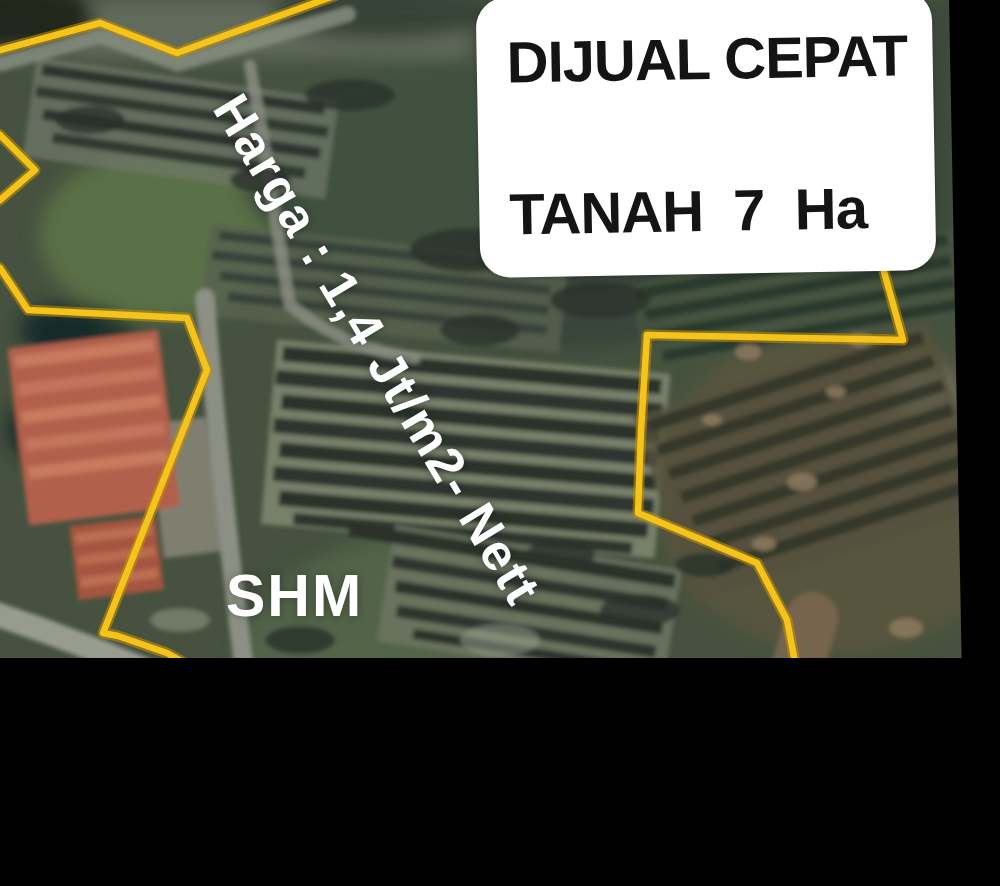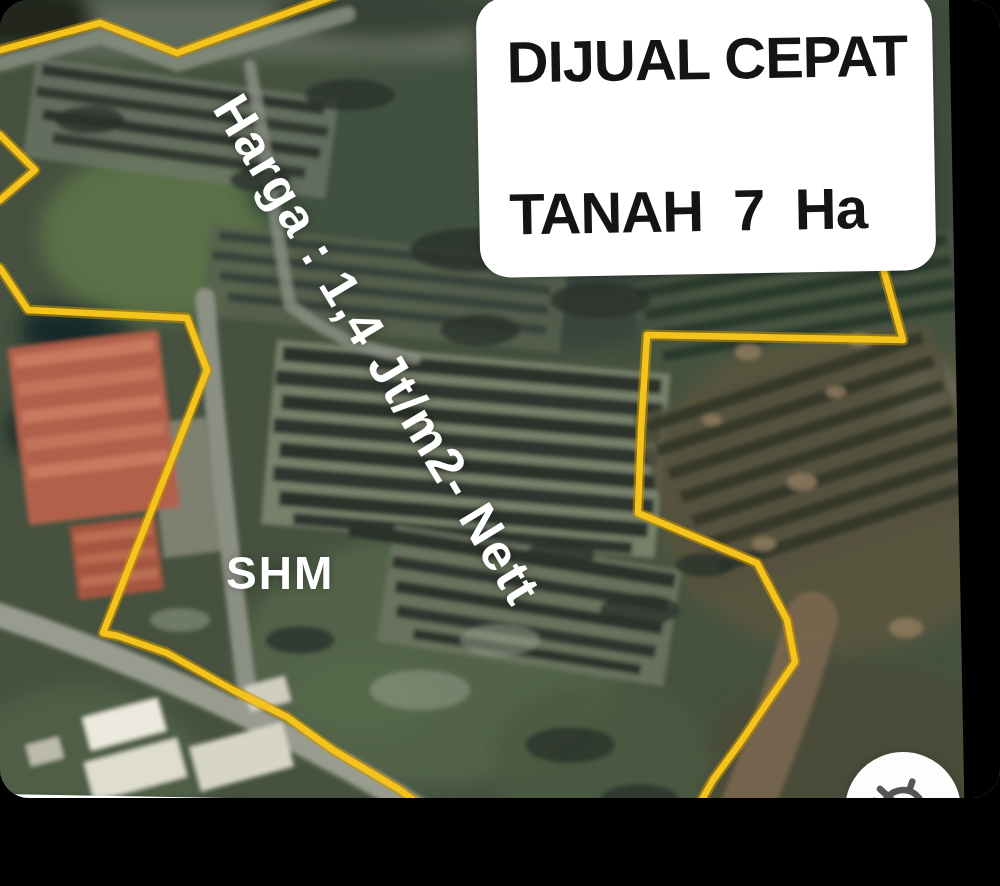--- a/index.html
+++ b/index.html
@@ -8,24 +8,23 @@
     --label-bg:#FFFFFF;
     --label-text:#141414;
     --overlay-text:#FFFFFF;
     --map-base:#46523F;
     --roof-red:#B2604C;
     --frame-black:#000000;
     --icon-gray:#555555;
   }
   html,body{margin:0;padding:0;background:#000;}
   .stage{
-    position:relative;width:1000px;height:798px;overflow:hidden;
+    position:relative;width:1000px;height:658px;overflow:hidden;
     background:var(--frame-black);
     font-family:"Liberation Sans",sans-serif;
-    border-radius:29px;
   }
   .stage svg.map{position:absolute;left:0;top:0;}
   .overlay{position:absolute;color:var(--overlay-text);font-weight:bold;white-space:pre;}
   .banner{
     position:absolute;background:var(--label-bg);color:var(--label-text);
     font-weight:bold;box-shadow:0 1px 5px rgba(0,0,0,.25);
   }
   .dijual{
     left:478px;top:-6px;width:456px;height:280px;border-radius:30px;
     transform:rotate(-1deg);transform-origin:50% 50%;
@@ -36,21 +35,21 @@
     left:-30px;top:798px;width:508px;height:120px;border-radius:26px;
     transform:rotate(1deg);transform-origin:50% 50%;
     padding:22px 0 0 30px;font-size:54px;letter-spacing:-1px;white-space:pre;box-sizing:border-box;
   }
   .harga{
     left:252px;top:84px;font-size:51px;letter-spacing:2px;
     transform:rotate(59deg);transform-origin:0 0;
     text-shadow:0 0 8px rgba(0,0,0,.35);
   }
   .shm{
-    left:226px;top:546px;font-size:46px;letter-spacing:2px;
+    left:226px;top:562px;font-size:59px;letter-spacing:2px;
     text-shadow:0 0 8px rgba(0,0,0,.3);
   }
   .compass{
     position:absolute;left:845px;top:752px;width:116px;height:116px;border-radius:50%;
     background:#fdfdfd;display:flex;align-items:center;justify-content:center;
     box-shadow:0 2px 8px rgba(0,0,0,.3);
   }
   .bottom-band{
     position:absolute;left:753px;top:870px;width:212px;height:30px;
     background:var(--label-bg);border-radius:14px 14px 0 0;

